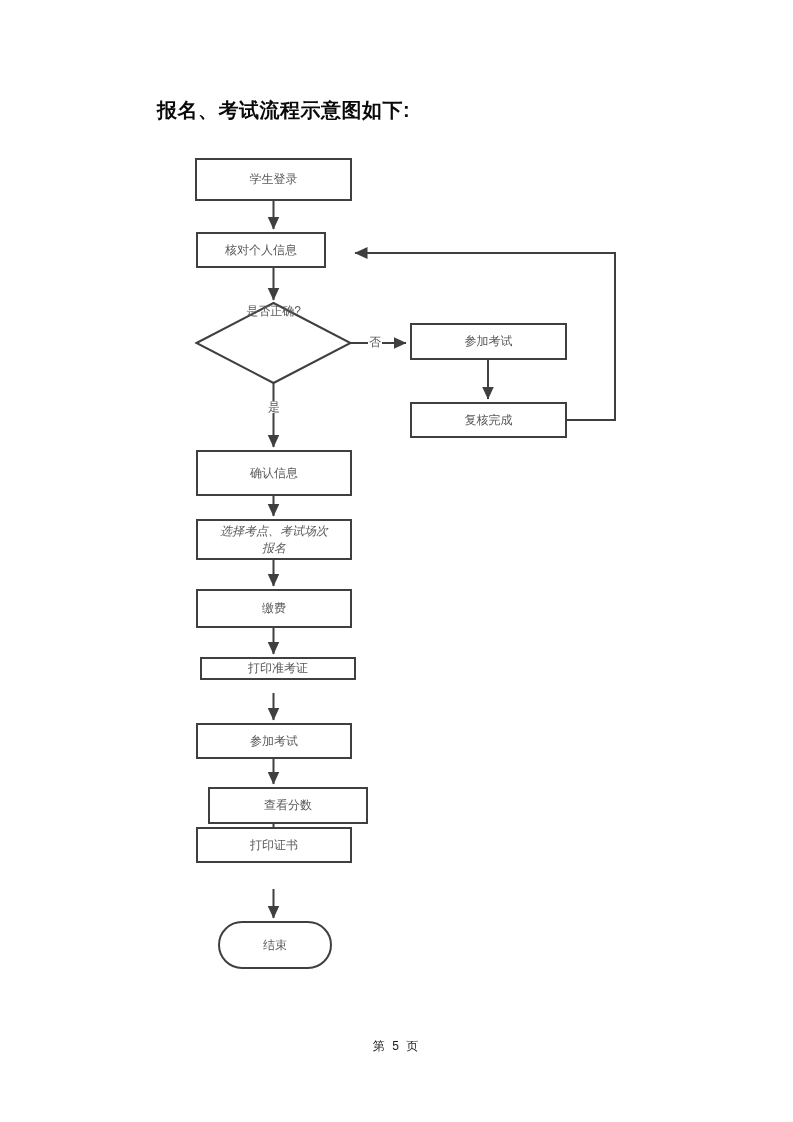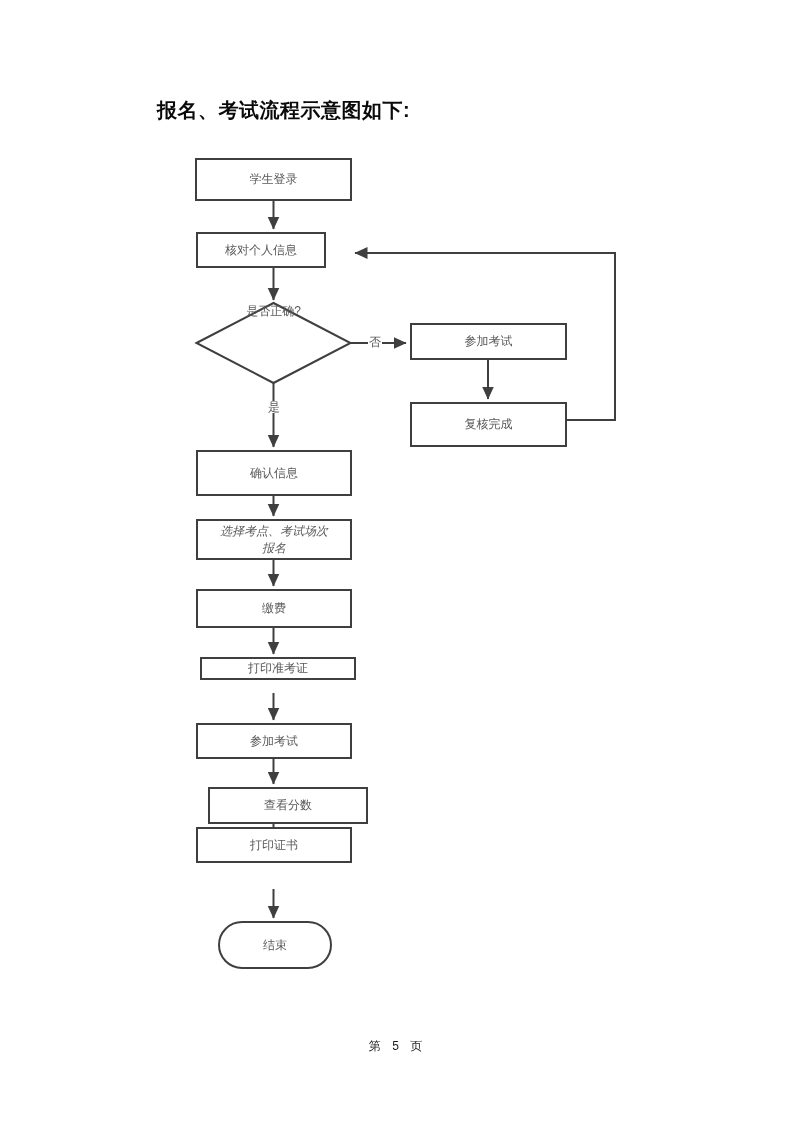--- a/index.html
+++ b/index.html
@@ -48,21 +48,21 @@
     font-size:12px;
     background:#ffffff;
     padding:0 1px;
     line-height:1;
   }
   .footer{
     position:absolute;
     left:0;right:0;
     top:1038px;
     text-align:center;
-    font-family:Liberation Mono, monospace;
+    font-family:Liberation Sans, sans-serif;
     font-size:12px;
     color:#1a1a1a;
     letter-spacing:2px;
   }
 </style>
 </head>
 <body>
 
 <div class="page">
 
@@ -115,21 +115,21 @@
   </div>
 
   <div class="diamond-label" style="left:197px;top:303px;width:153px;height:80px">
     <span>是否正确?</span>
   </div>
 
   <div class="node" style="left:410px;top:323px;width:157px;height:37px">
     <span>参加考试</span>
   </div>
 
-  <div class="node" style="left:410px;top:402px;width:157px;height:45px">
+  <div class="node" style="left:410px;top:402px;width:157px;height:36px">
     <span>复核完成</span>
   </div>
 
   <div class="node" style="left:196px;top:450px;width:156px;height:46px">
     <span>确认信息</span>
   </div>
 
   <div class="node" style="left:196px;top:519px;width:156px;height:41px">
     <span class="select-label">选择考点、考试场次报名</span>
   </div>

